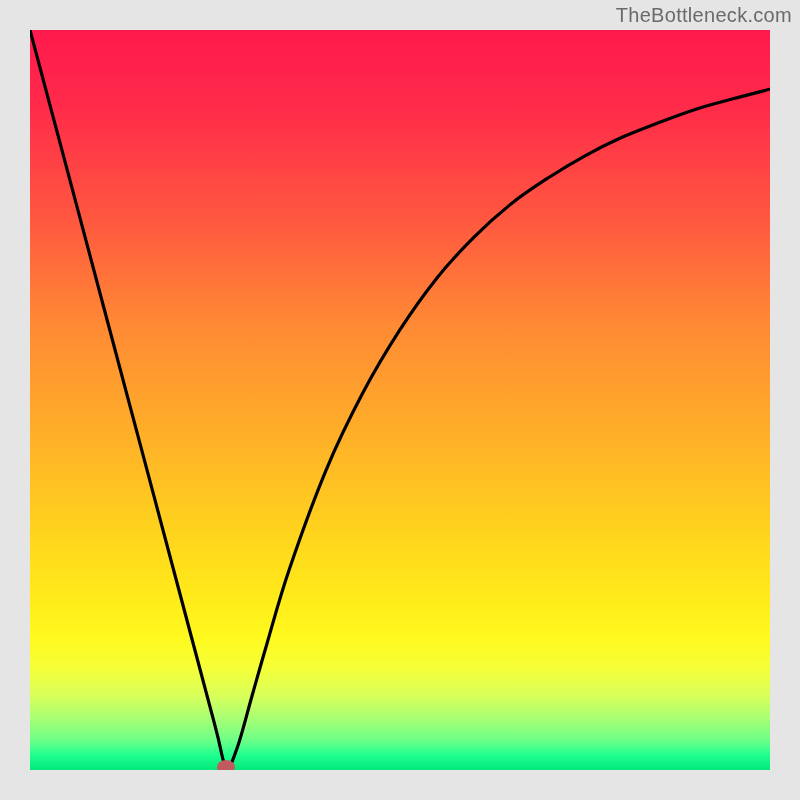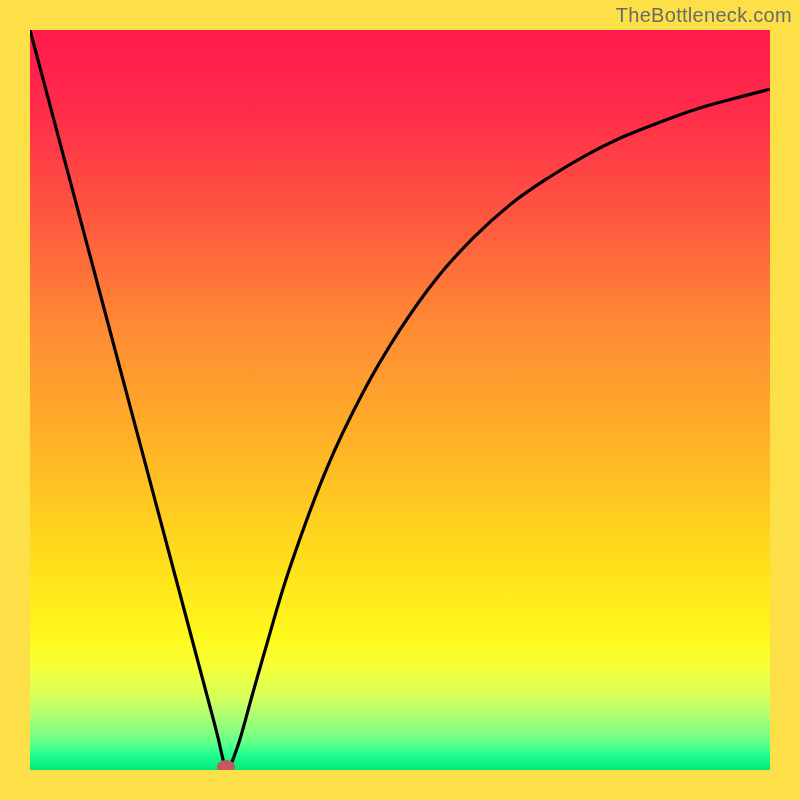--- a/index.html
+++ b/index.html
@@ -7,21 +7,21 @@
     padding: 0;
     width: 800px;
     height: 800px;
     background: #000;
     font-family: Arial, Helvetica, sans-serif;
   }
   .frame {
     position: relative;
     width: 800px;
     height: 800px;
-    background: #fde047;
+    background: #e5e5e5;
   }
   .watermark {
     position: absolute;
     top: 4px;
     right: 8px;
     color: #6a6a6a;
     font-size: 20px;
     font-weight: 500;
     letter-spacing: 0.3px;
     z-index: 10;

